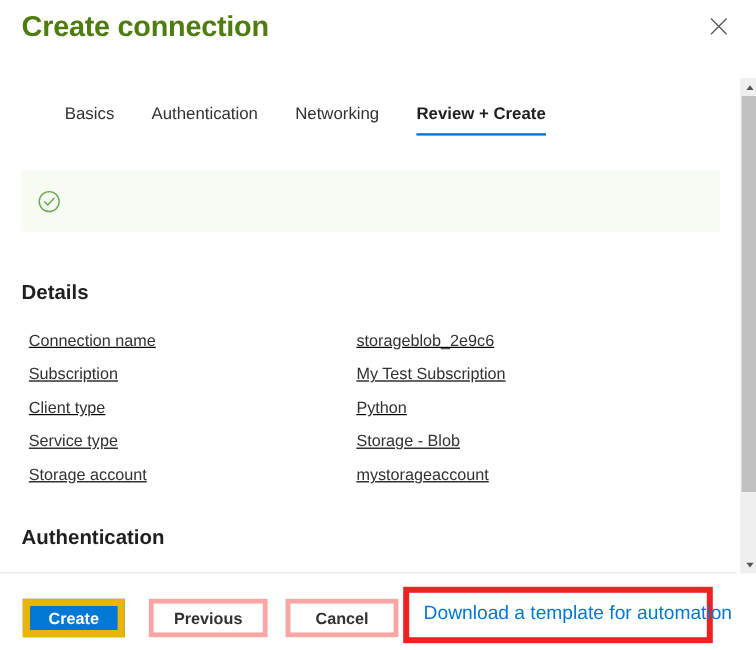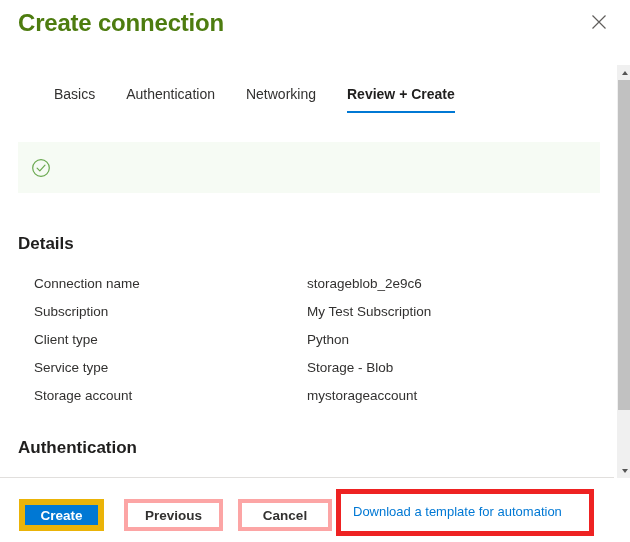--- a/index.html
+++ b/index.html
@@ -106,22 +106,23 @@
     font-weight: 700;
     color: #201f1e;
     line-height: 24px;
     white-space: nowrap;
   }
   #heading-details { top: 112px; }
   #heading-auth   { top: 316px; }
 
   .details-table {
     position: absolute;
-    left: 34px; top: 154px;
+    left: 24px; top: 154px;
     width: 560px;
+    text-decoration: underline;
   }
   .detail-row {
     display: flex;
     align-items: baseline;
     height: 28px;
   }
   .detail-key {
     width: 273px;
     flex: 0 0 273px;
     font-size: 13.5px;
@@ -213,21 +214,21 @@
   .red-box {
     position: absolute;
     left: 336px; top: 489px;
     width: 258px; height: 47px;
     border: 5px solid #ee2222;
     background: transparent;
   }
   .template-link {
     position: absolute;
     left: 353px; top: 499px;
-    font-size: 13px;
+    font-size: 16px;
     color: #0078d4;
     line-height: 25px;
     white-space: nowrap;
     cursor: pointer;
     text-decoration: none;
   }
 </style>
 </head>
 <body>
 

